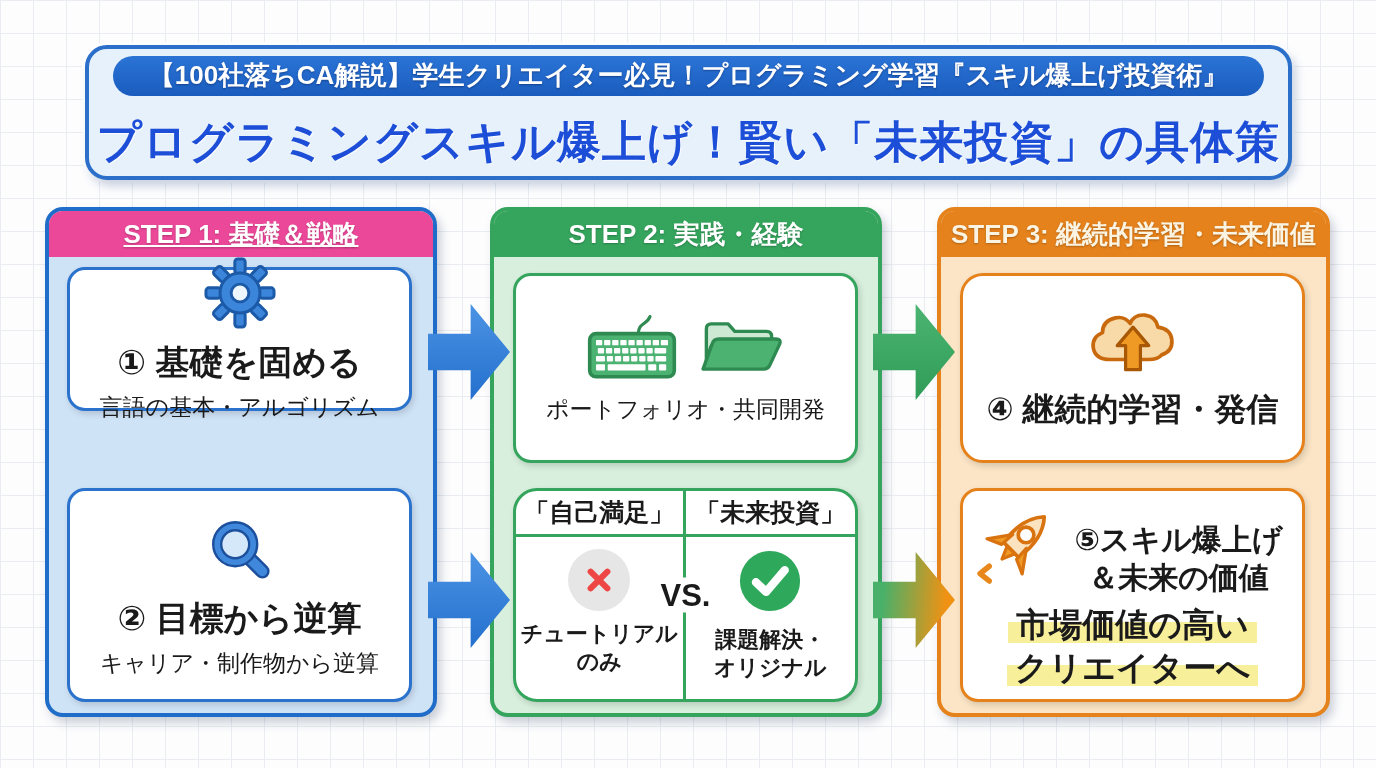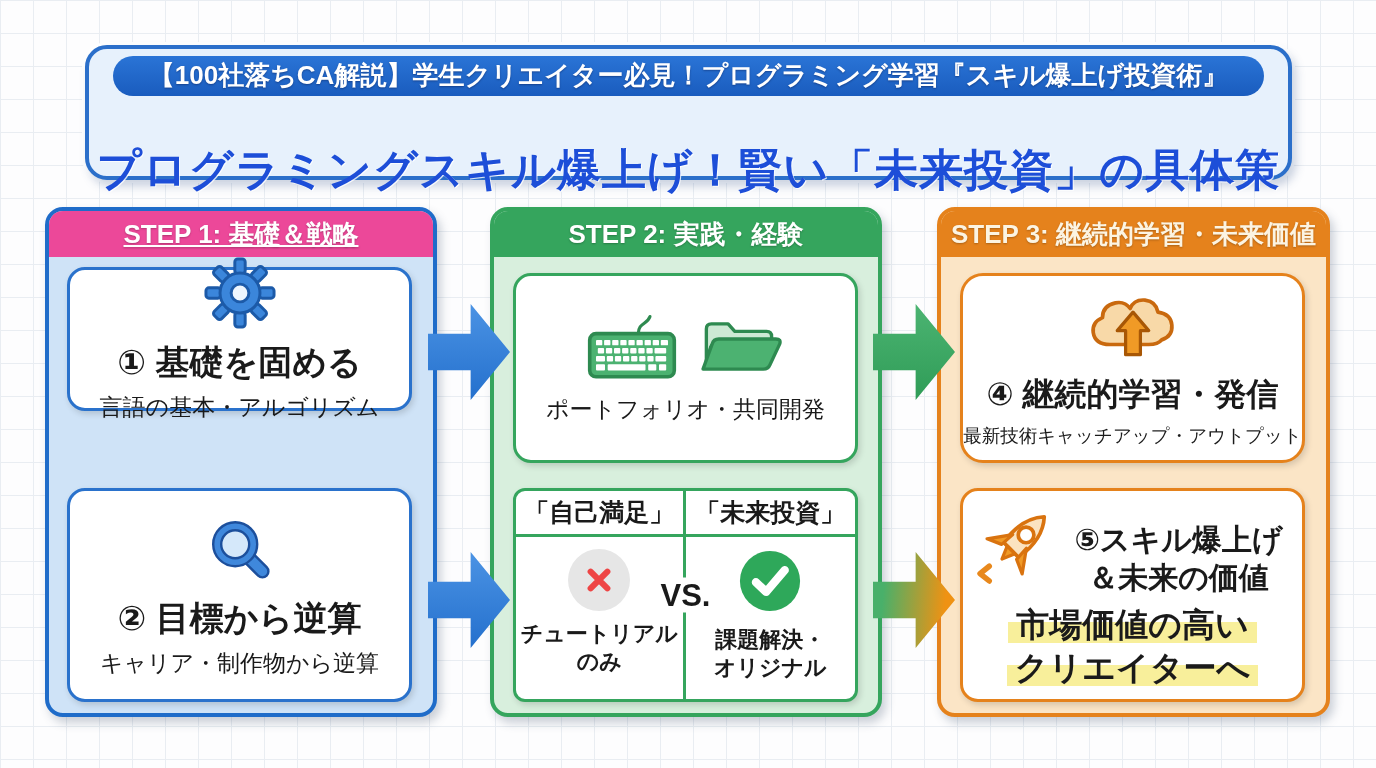--- a/index.html
+++ b/index.html
@@ -16,21 +16,21 @@
       linear-gradient(#e9edf2 1px, transparent 1px),
       linear-gradient(90deg, #e9edf2 1px, transparent 1px);
     background-size:33px 33px;
   }
 
   
   .header-box {
     position:absolute; left:85px; top:45px; width:1207px; height:135px;
     background:#e7f1fc; border:4px solid #2b6fca; border-radius:22px;
     box-shadow:4px 6px 10px rgba(60,90,140,.28), 0 0 0 3px #ffffff;
-    display:flex; flex-direction:column; align-items:center;gap:28px;
+    display:flex; flex-direction:column; align-items:center;
   }
   .header-badge {
     margin-top:7px;
     background:linear-gradient(180deg,#2a74d6,#1a5cbe);
     color:#ffffff; font-weight:800; font-size:26px; line-height:1.3;
     padding:3px 36px; border-radius:26px; white-space:nowrap;
     text-shadow:0 1px 2px rgba(0,0,40,.35);
   }
   .header-title {
     margin-top:17px; font-size:44px; font-weight:900; letter-spacing:1px;
@@ -72,21 +72,21 @@
   .c1a { left:67px;  top:267px; width:345px; height:144px; }
   .c1b { left:67px;  top:488px; width:345px; height:214px; }
   .c2a { left:513px; top:273px; width:345px; height:190px; }
   .c3a { left:960px; top:273px; width:345px; height:190px;border-radius:23px; }
   .c3b { left:960px; top:488px; width:345px; height:214px; padding:8px 6px; }
   .icon-row { display:flex; align-items:flex-end; gap:16px; }
 
   
   .vs-table {
     position:absolute; left:513px; top:488px; width:345px; height:214px;
-    background:#fff; border:3.5px solid #35a55d; border-radius:12px;
+    background:#fff; border:3.5px solid #35a55d; border-radius:24px;
     box-shadow:2px 3px 6px rgba(0,0,0,.15);
     display:grid; grid-template-columns:1fr 1fr; grid-template-rows:46px 1fr;
     overflow:hidden;
   }
   .vt-h {
     display:flex; align-items:center; justify-content:center;
     font-size:25px; font-weight:900; white-space:nowrap;
     border-bottom:3px solid #35a55d;
   }
   .vt-left { border-right:3px solid #35a55d; }
@@ -264,21 +264,20 @@
   </div>
 
   <div class="card orange c3a">
     <span>
       <svg width="104" height="74" viewBox="0 0 110 80">
         <path d="M30 60 Q14 60 12 47 Q10.5 36 22 31 Q22 18 36 15 Q46 13 52 21 Q56 11 68 12 Q80 13.5 82 25 Q96 27 97 39 Q98 51 86 55 Q82 60 72 60 Z" fill="#f8d9a8" stroke="#c9690e" stroke-width="4" stroke-linejoin="round"></path>
         <path d="M55 25 L72 45 L63 45 L63 71 L47 71 L47 45 L38 45 Z" fill="#f09a26" stroke="#a85705" stroke-width="3.5" stroke-linejoin="round"></path>
       </svg>
     </span>
     <div class="card-title" style="font-size:32px">④ 継続的学習・発信</div>
-    <div class="card-sub small">最新技術キャッチアップ・アウトプット</div>
   </div>
 
   <div class="card orange c3b">
     <div class="final-top">
       <span>
         <svg width="92" height="92" viewBox="0 0 100 100">
           <g transform="rotate(45 50 50)">
             <path d="M50 5 C61 17 65 34 61.5 56 L38.5 56 C35 34 39 17 50 5 Z" fill="#fbe3c0" stroke="#d9730f" stroke-width="4" stroke-linejoin="round"></path>
             <circle cx="50" cy="33" r="8.5" fill="#ffffff" stroke="#d9730f" stroke-width="4"></circle>
             <path d="M39.5 43 L23 66 L38.5 59 Z" fill="#f09a26" stroke="#d9730f" stroke-width="3.5" stroke-linejoin="round"></path>

